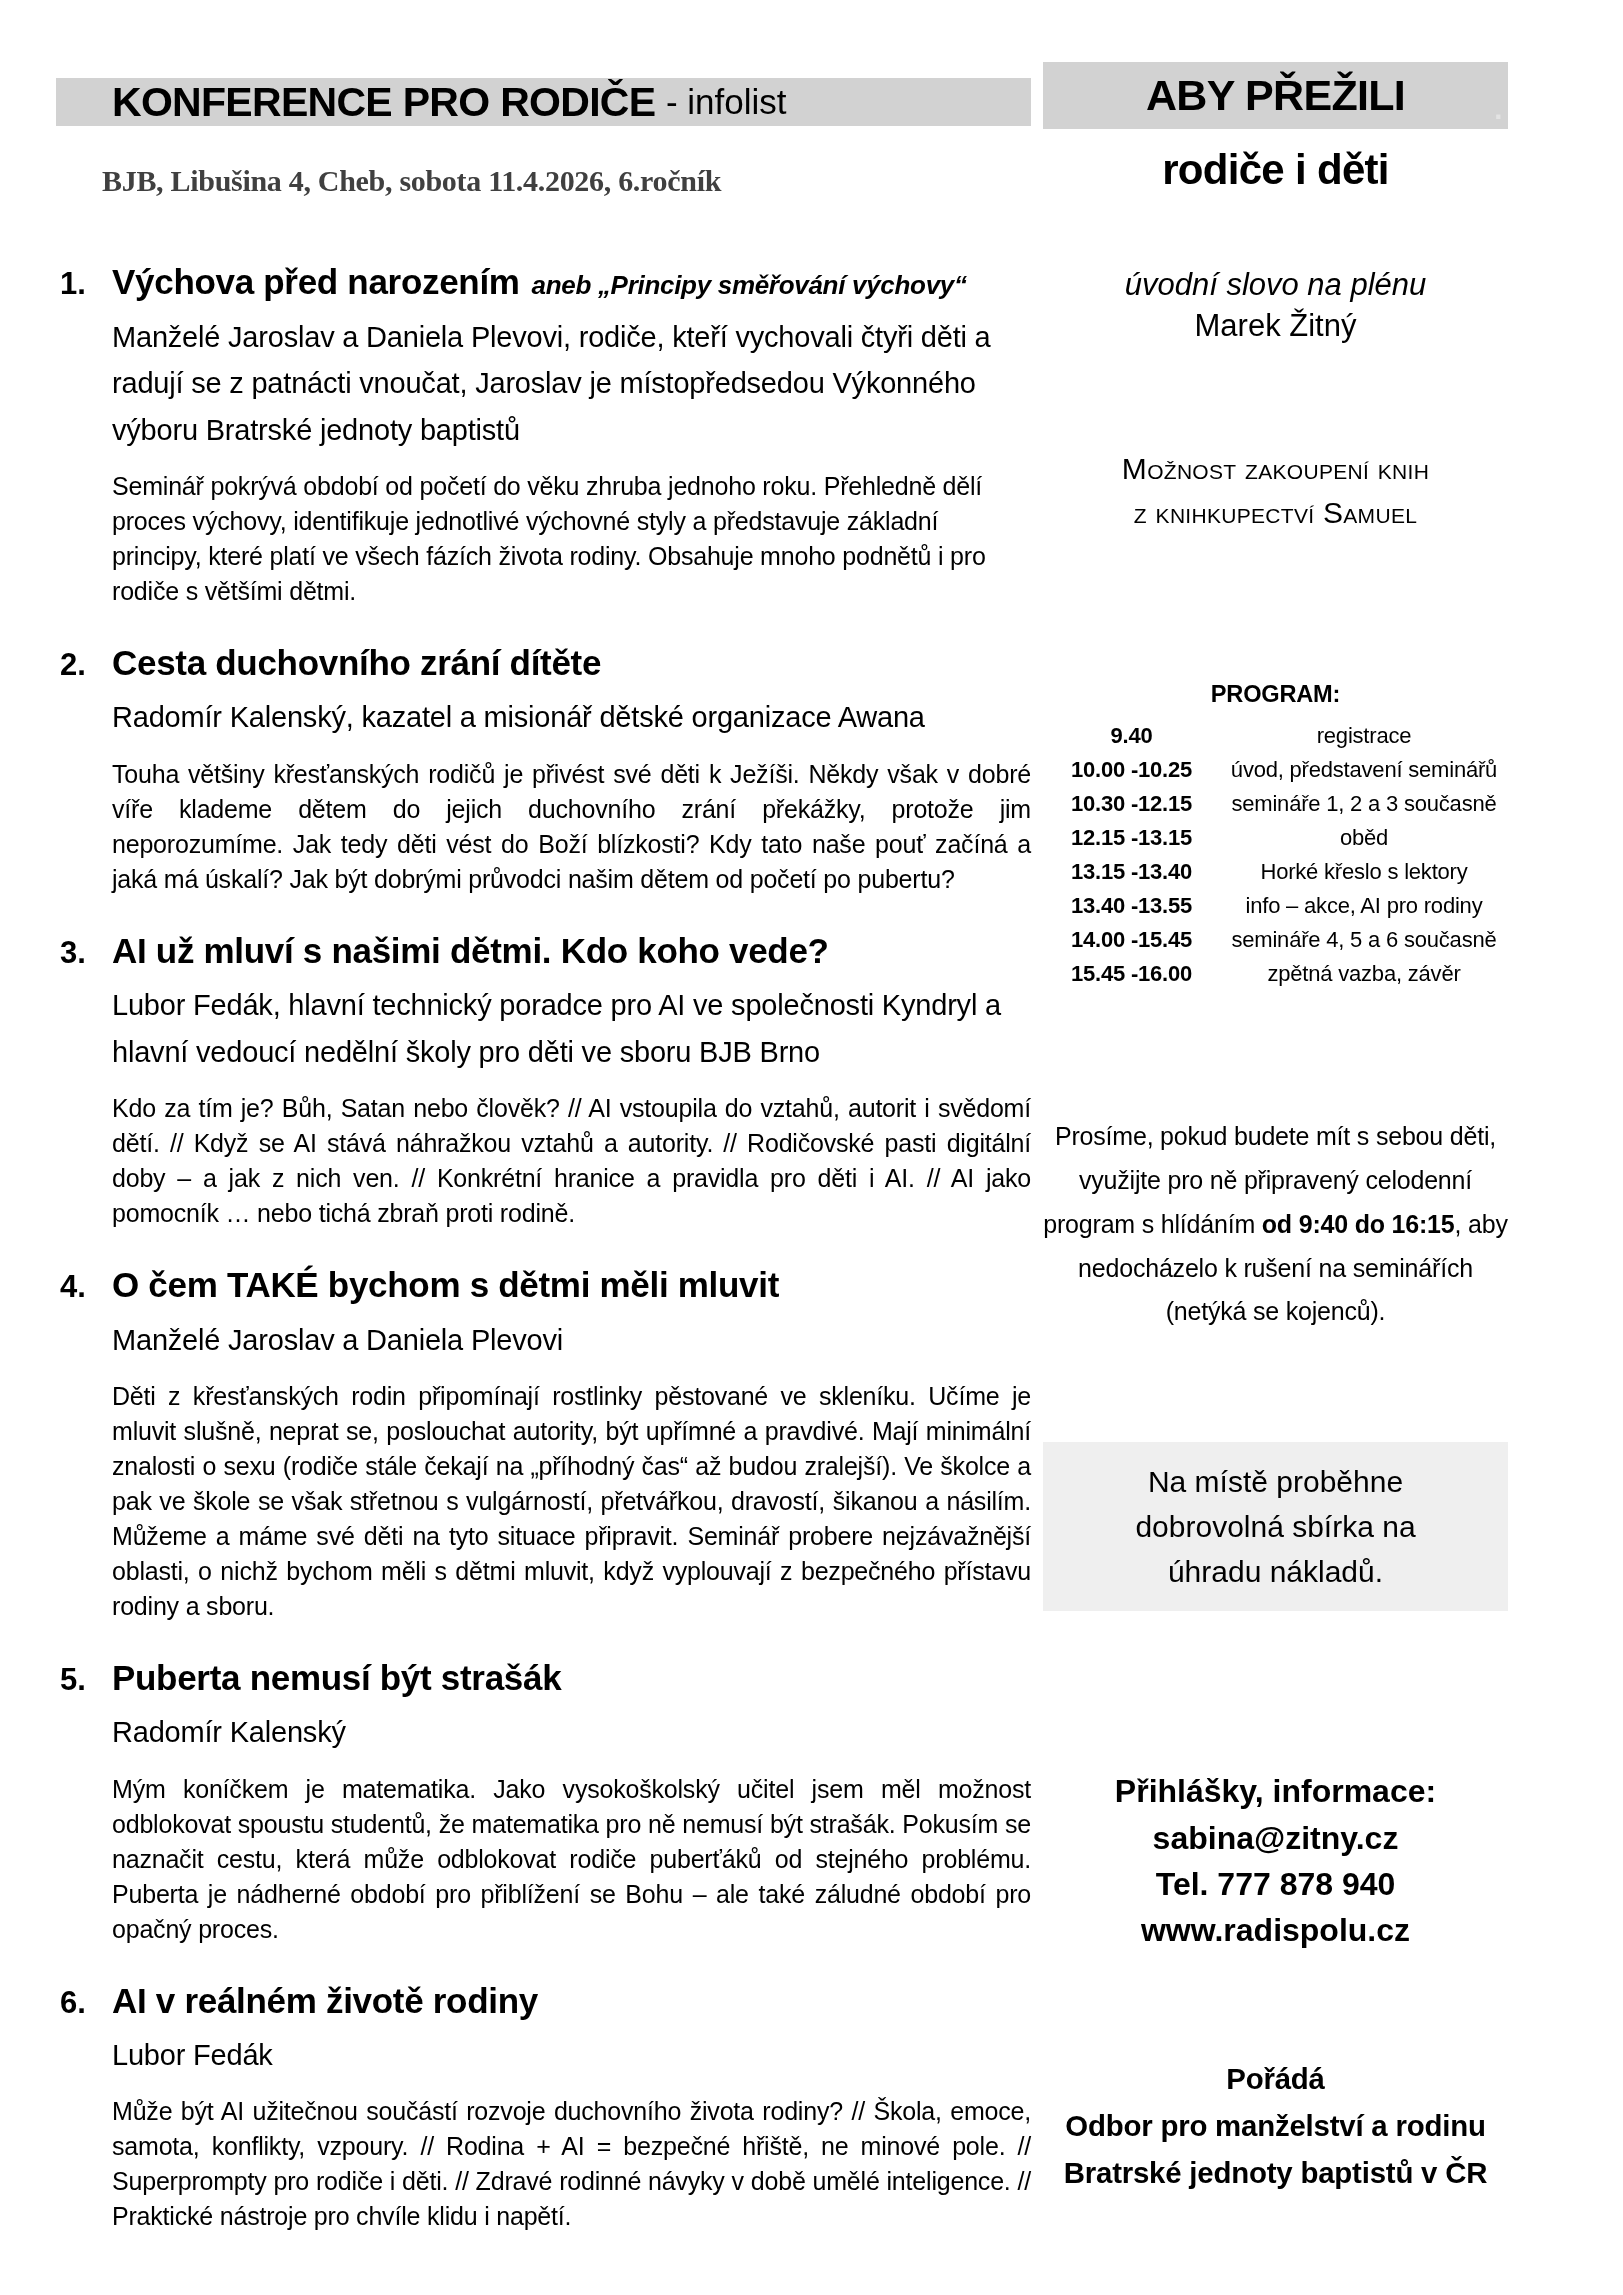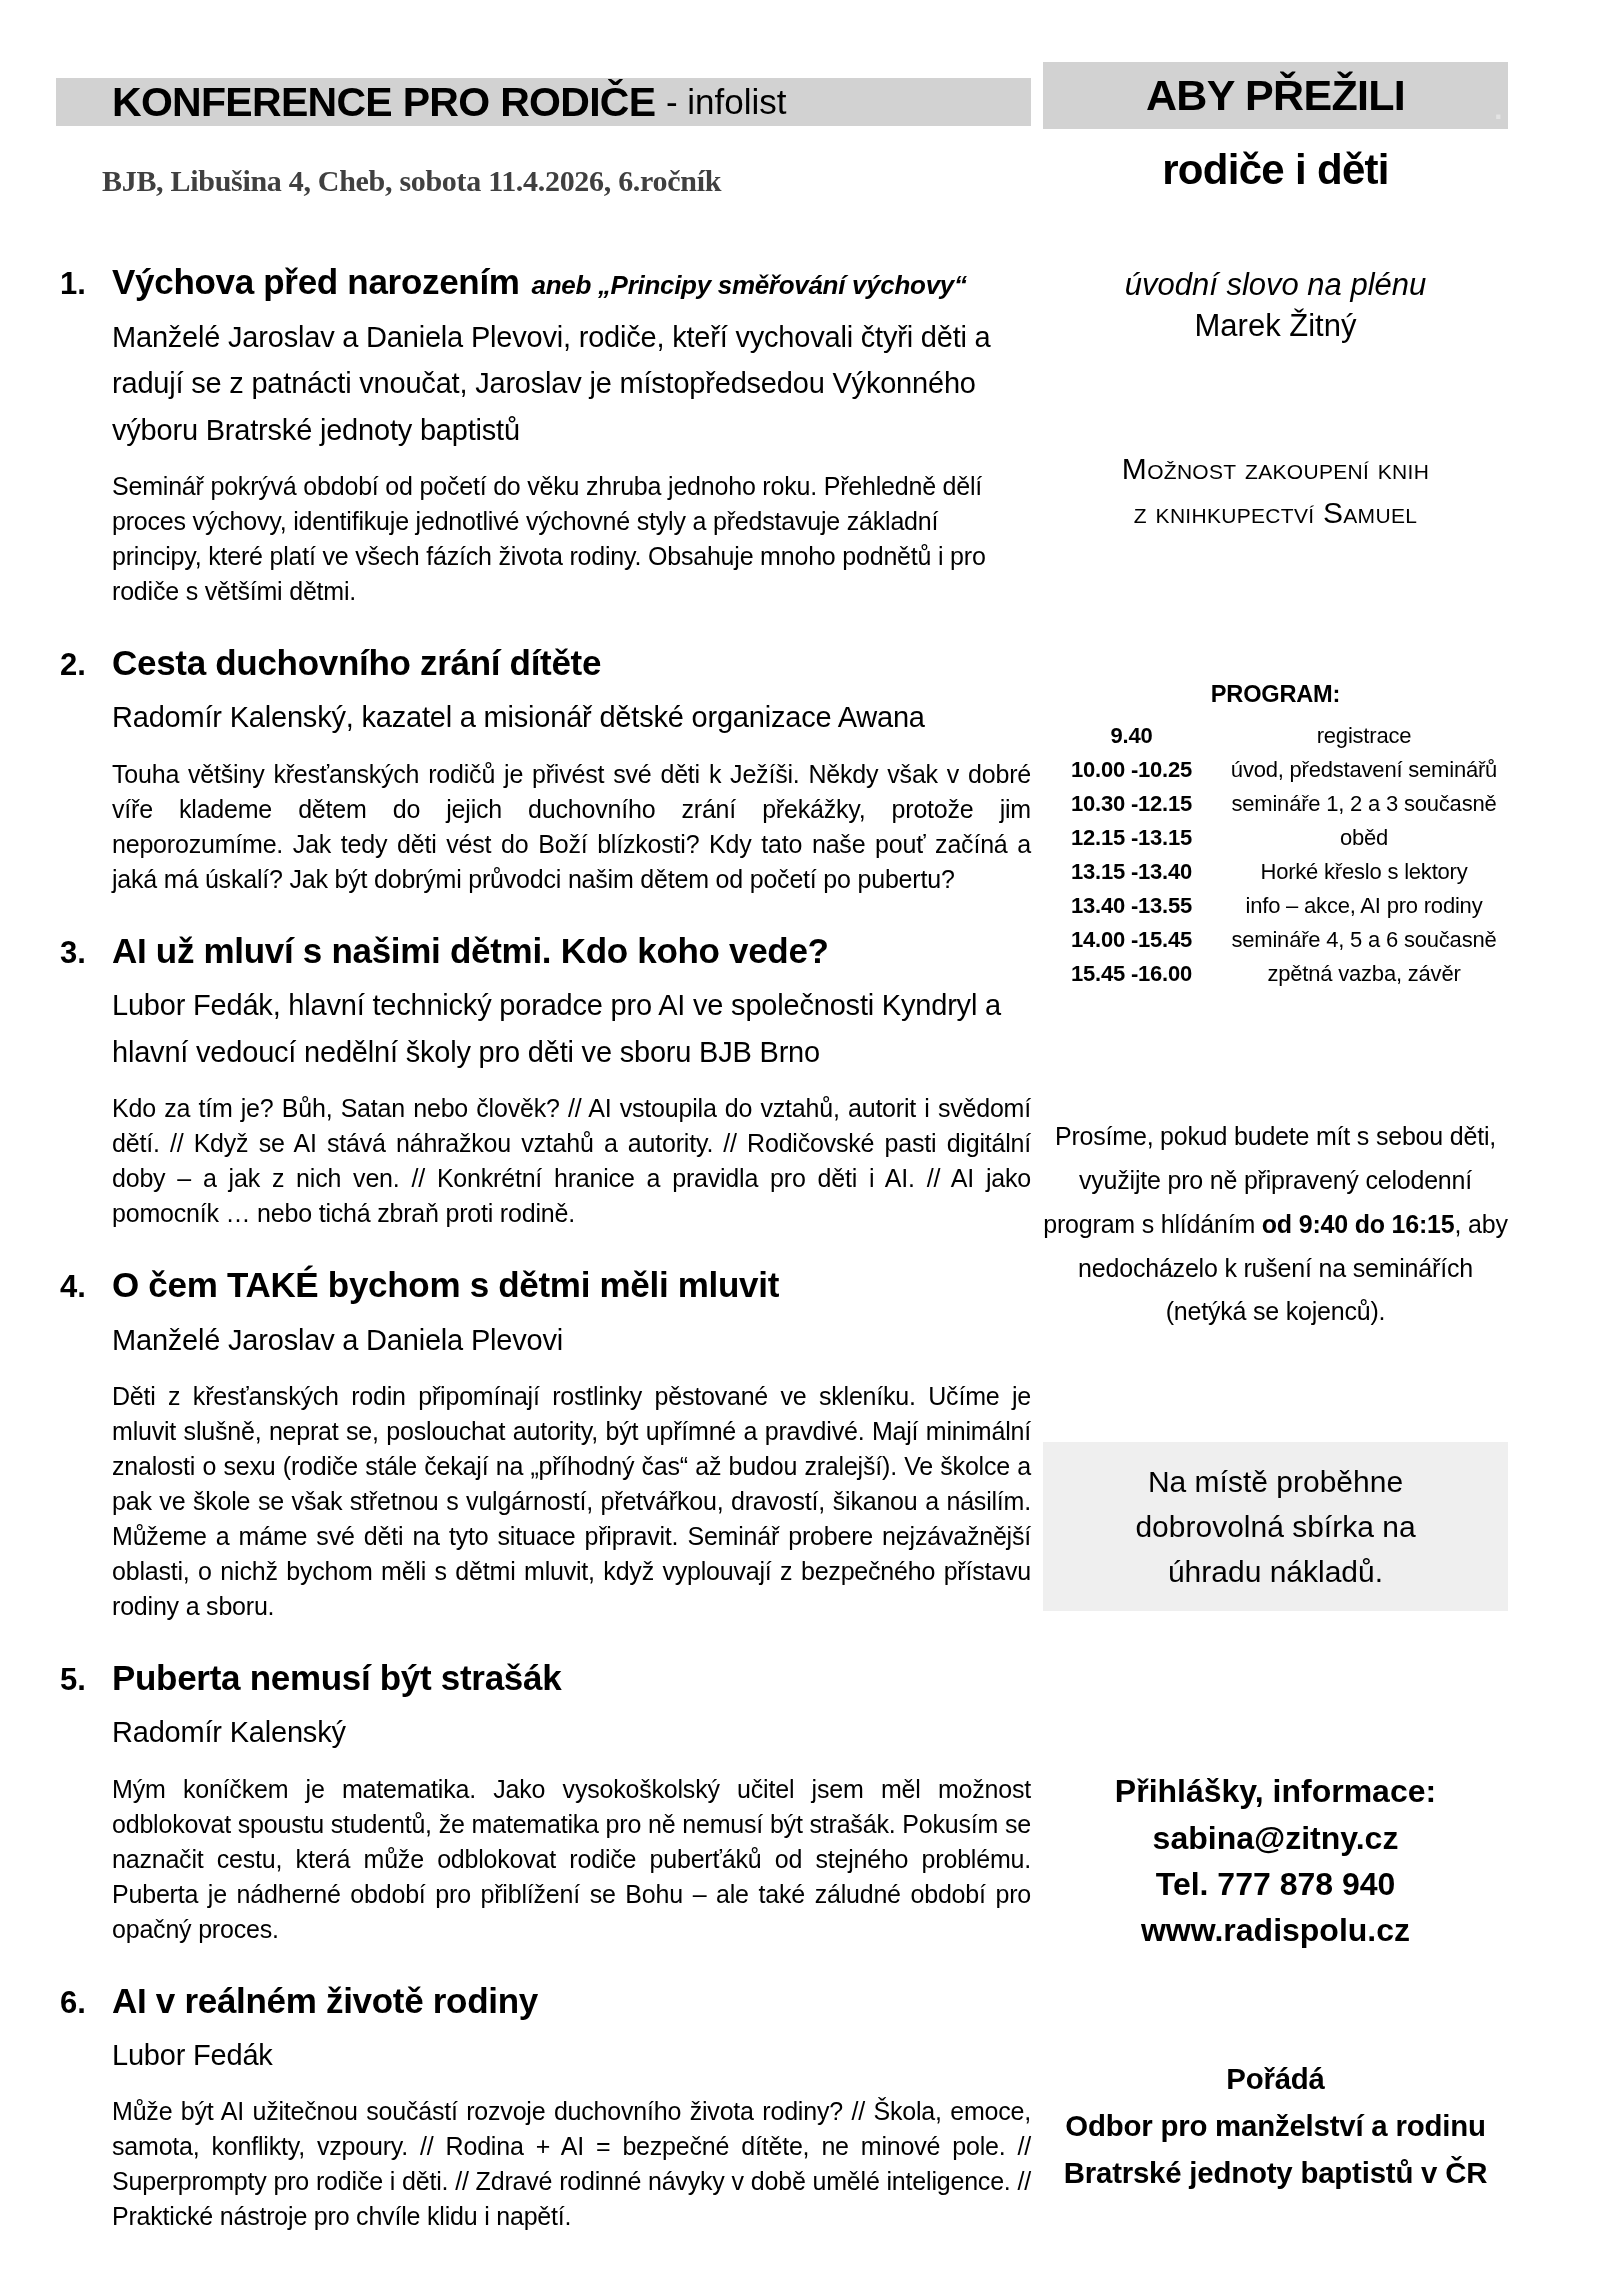--- a/index.html
+++ b/index.html
@@ -136,21 +136,21 @@
     </div>
 
     <div class="section">
       <div class="sec-title-row">
         <span class="sec-num">6.</span>
         <span class="sec-headwrap">
           <span class="sec-heading">AI v reálném životě rodiny</span>
         </span>
       </div>
       <div class="sec-speaker">Lubor Fedák</div>
-      <div class="sec-desc"><span>Může být AI užitečnou součástí rozvoje duchovního života rodiny? // Škola, emoce, samota, konflikty, vzpoury. // Rodina + AI = </span><b>bezpečné dítěte, ne minové pole</b><span>. // Superprompty pro rodiče i děti. // Zdravé rodinné návyky v době umělé inteligence. // Praktické nástroje pro chvíle klidu i napětí.</span></div>
+      <div class="sec-desc"><span>Může být AI užitečnou součástí rozvoje duchovního života rodiny? // Škola, emoce, samota, konflikty, vzpoury. // Rodina + AI = </span><b>bezpečné hřiště, ne minové pole</b><span>. // Superprompty pro rodiče i děti. // Zdravé rodinné návyky v době umělé inteligence. // Praktické nástroje pro chvíle klidu i napětí.</span></div>
     </div>
   </div>
 
   <div class="right-col">
     <div class="banner">
       <span>ABY PŘEŽILI</span>
       <span class="banner-dot">.</span>
     </div>
     <div class="banner-sub">rodiče i děti</div>
 

